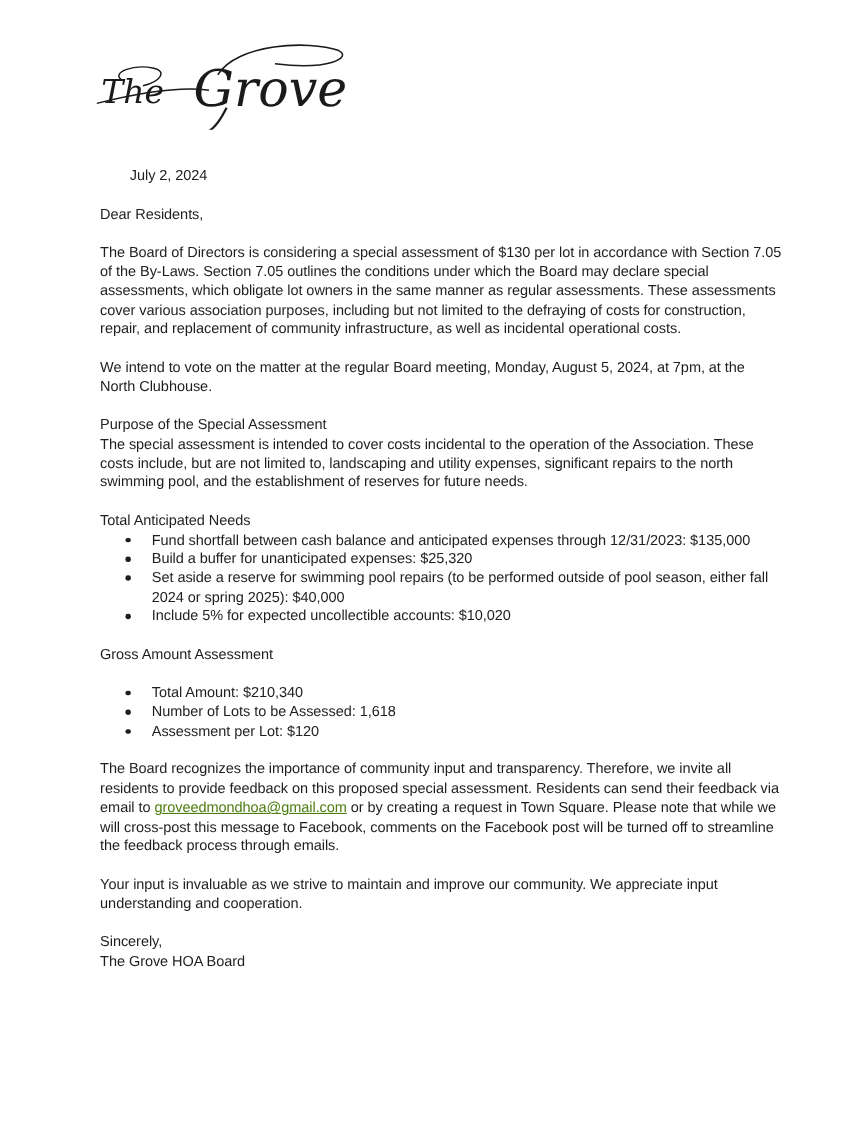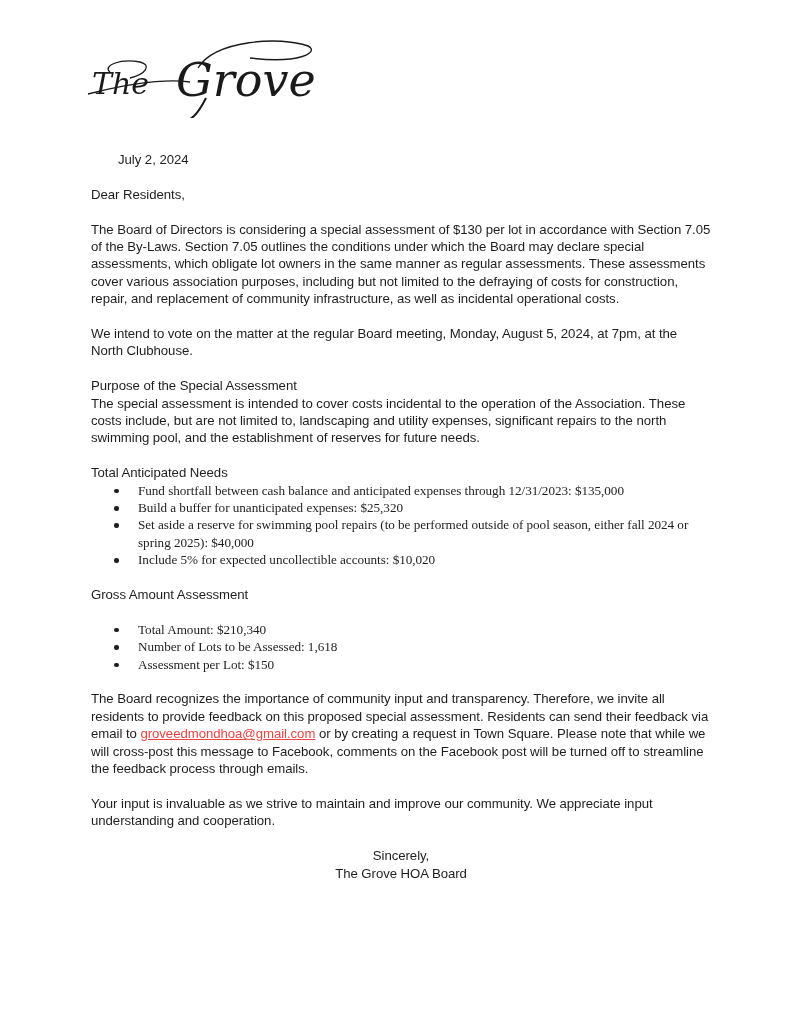--- a/index.html
+++ b/index.html
@@ -41,39 +41,38 @@
       margin: 0;
     }
     ul {
       margin: 0 0 17.4px 0;
       padding: 0 0 0 47px;
       list-style: none;
     }
     ul li {
       position: relative;
       margin: 0;
-      font-family: Liberation Serif, serif;
     }
     ul li::before {
       content: "";
       position: absolute;
       left: -24px;
       top: 7px;
       width: 4.5px;
       height: 4.5px;
       border-radius: 50%;
       background: #1e1e1e;
     }
     .gap { height: 17.4px; }
     a.email {
-      color: #ef4444;
+      color: #4d7c0f;
       text-decoration: underline;
       margin-top: 36px;
     }
-    .signoff p { margin: 0; text-align: center; }
+    .signoff p { margin: 0; }
   </style>
 </head>
 <body>
 
 <div class="logo">
   <svg viewBox="0 0 250 90">
 
     <path d="M8 66 C 40 58, 80 50, 110 54" stroke="#1a1a1a" stroke-width="1.3" fill="none"></path>
     <path d="M30 44 C 22 38, 40 30, 60 34 C 72 37, 66 46, 50 50" stroke="#1a1a1a" stroke-width="1.3" fill="none"></path>
     <path d="M118 40 C 135 12, 200 8, 228 18 C 240 24, 220 36, 170 30" stroke="#1a1a1a" stroke-width="1.4" fill="none"></path>
@@ -98,21 +97,21 @@
     <li>Build a buffer for unanticipated expenses: $25,320</li>
     <li>Set aside a reserve for swimming pool repairs (to be performed outside of pool season, either fall 2024 or spring 2025): $40,000</li>
     <li>Include 5% for expected uncollectible accounts: $10,020</li>
   </ul>
 
   <p class="heading">Gross Amount Assessment</p>
   <div class="gap"></div>
   <ul>
     <li>Total Amount: $210,340</li>
     <li>Number of Lots to be Assessed: 1,618</li>
-    <li>Assessment per Lot: $150</li>
+    <li>Assessment per Lot: $120</li>
   </ul>
 
   <p><span>The Board recognizes the importance of community input and transparency. Therefore, we invite all residents to provide feedback on this proposed special assessment. Residents can send their feedback via email to </span><a class="email">groveedmondhoa@gmail.com</a><span> or by creating a request in Town Square. Please note that while we will cross-post this message to Facebook, comments on the Facebook post will be turned off to streamline the feedback process through emails.</span></p>
 
   <p>Your input is invaluable as we strive to maintain and improve our community. We appreciate input understanding and cooperation.</p>
 
   <div class="signoff">
     <p>Sincerely,</p>
     <p>The Grove HOA Board</p>
   </div>

